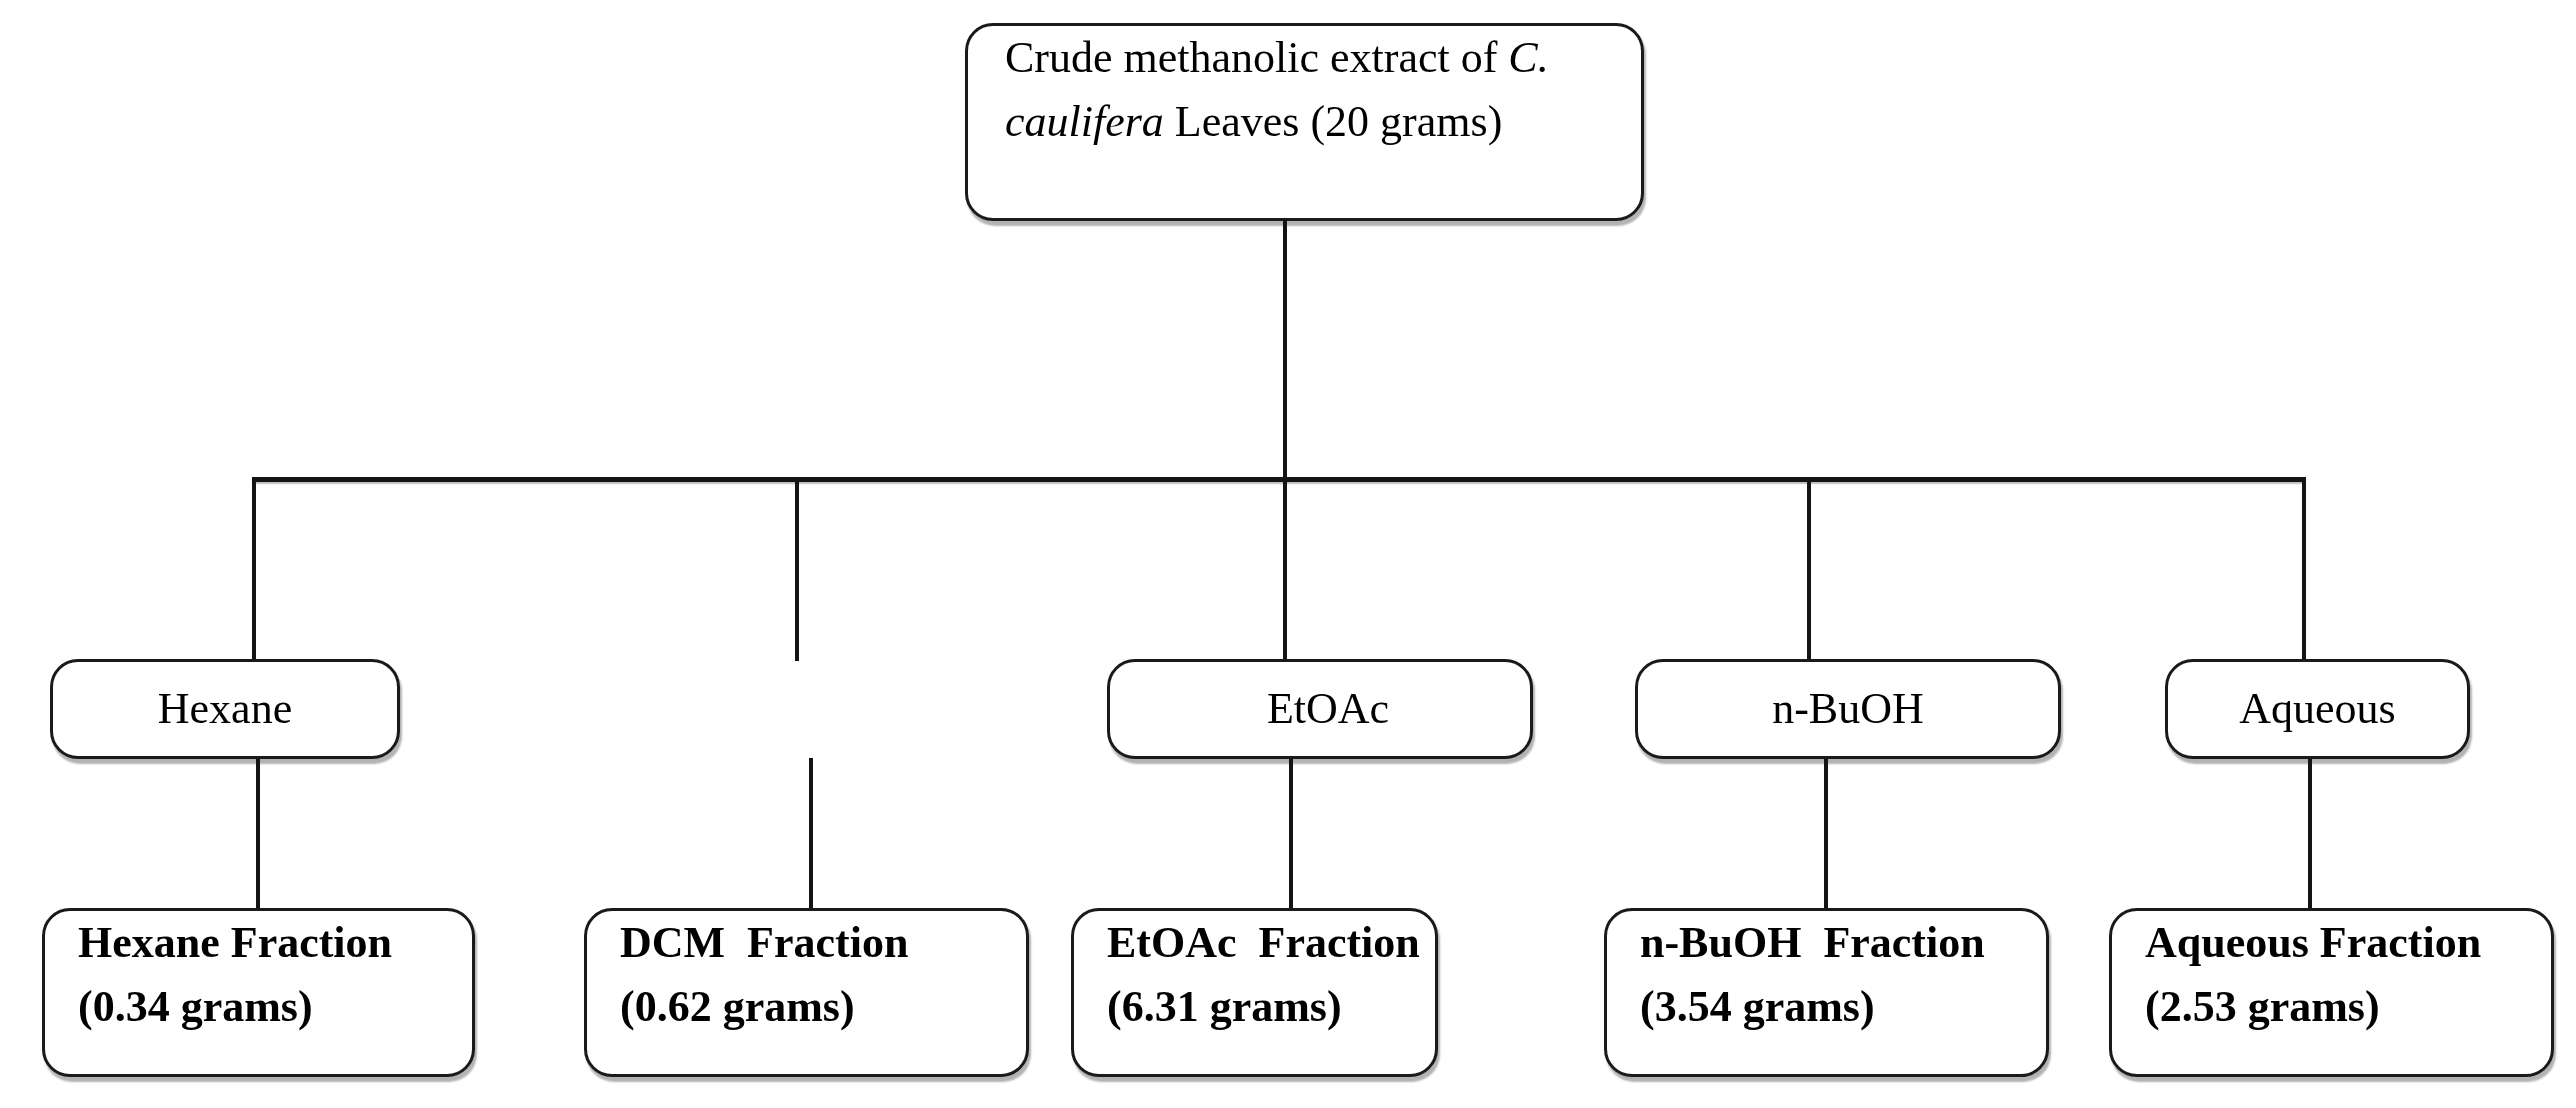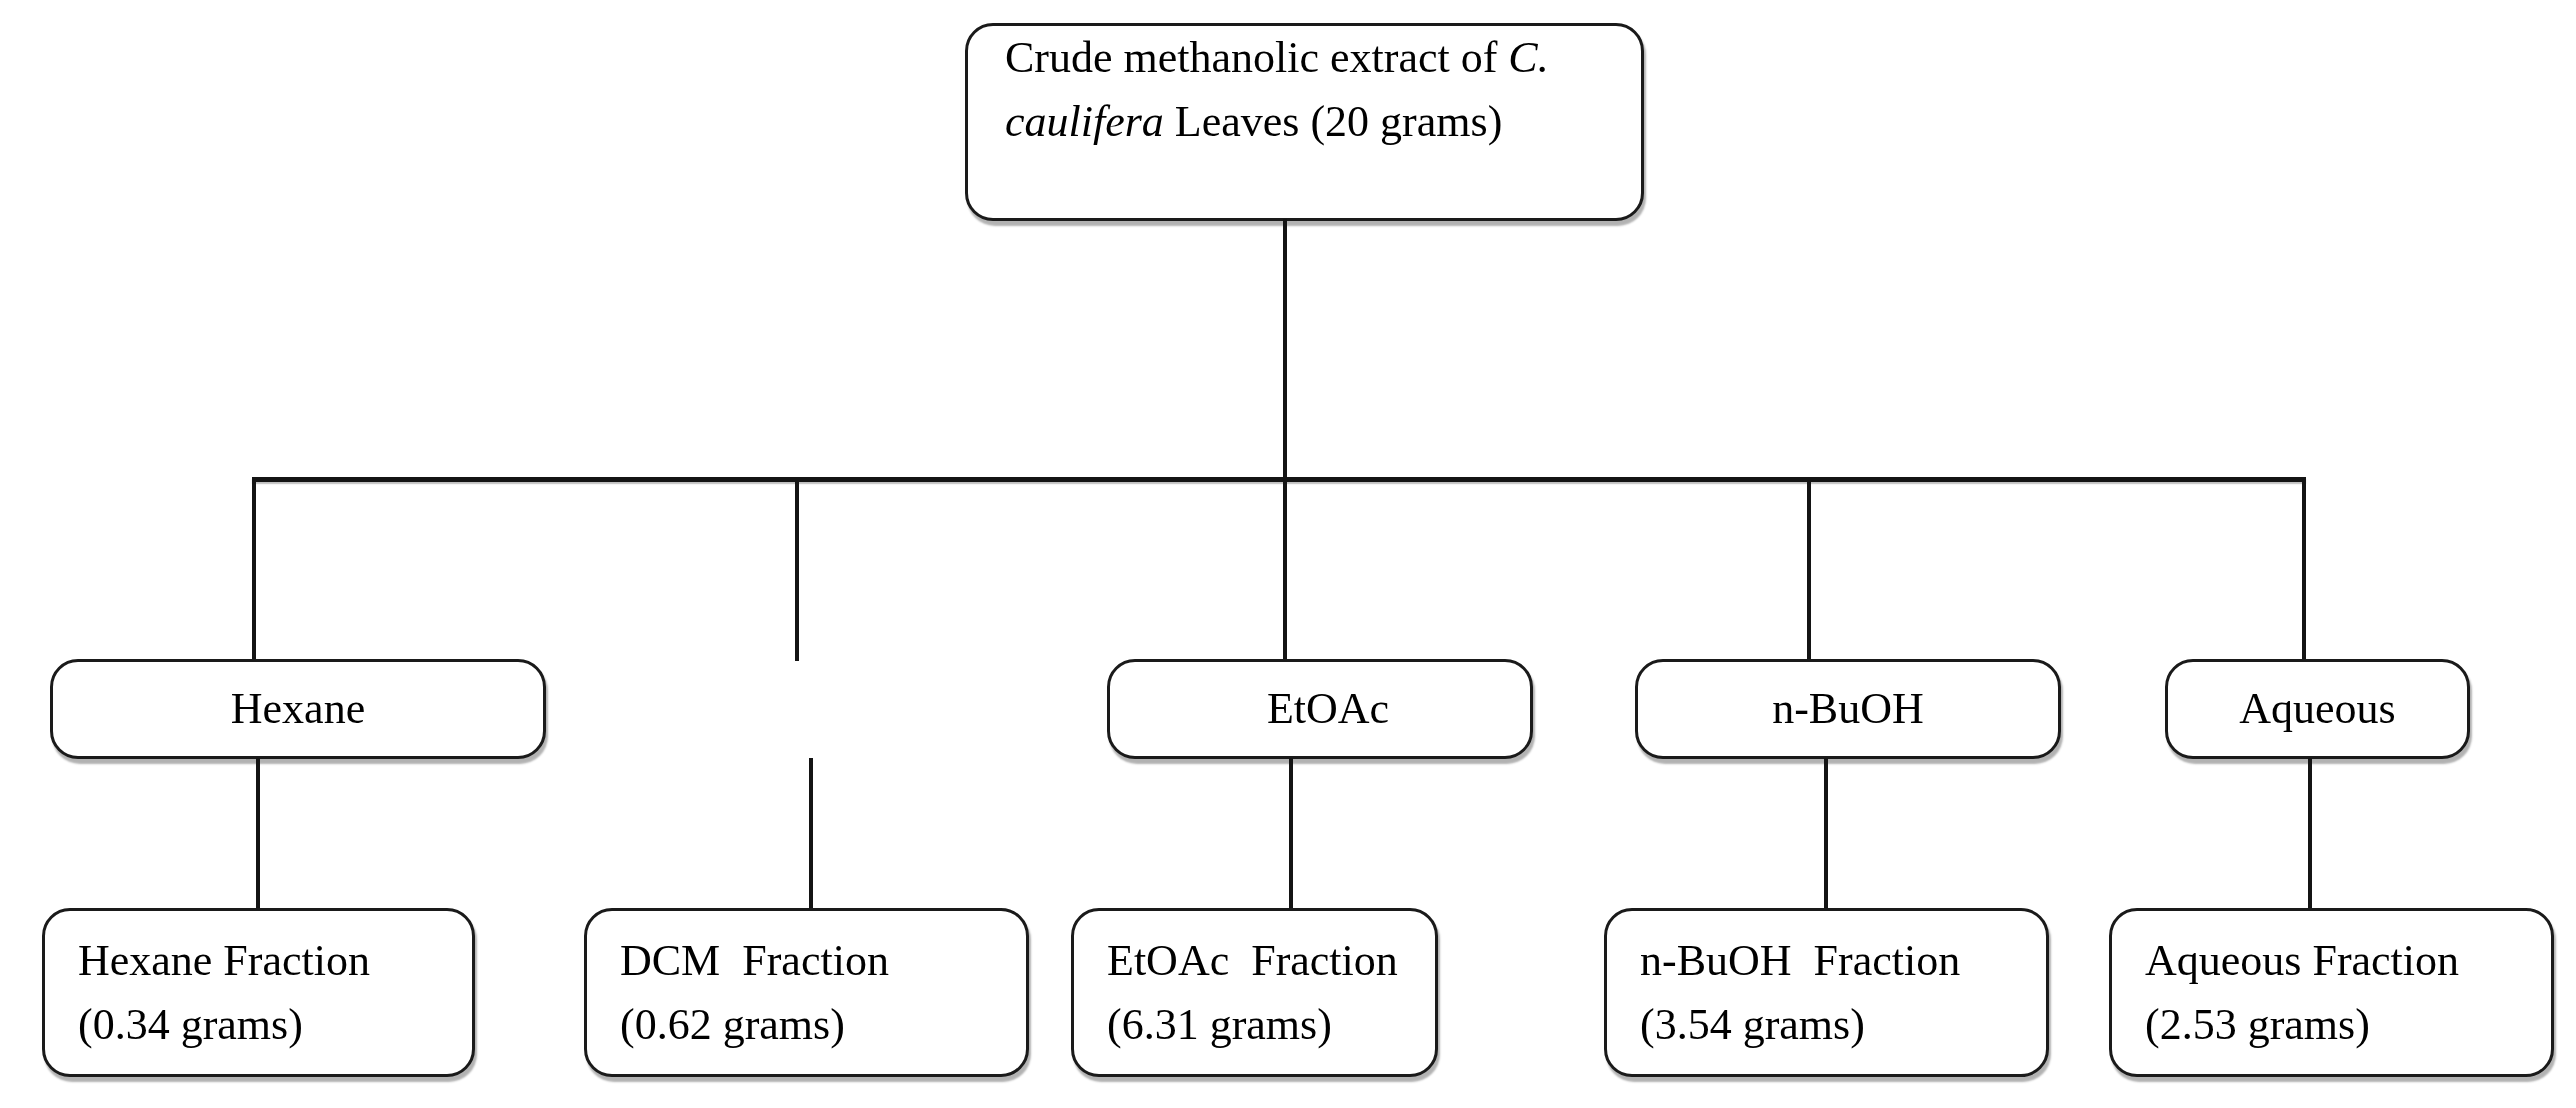--- a/index.html
+++ b/index.html
@@ -37,39 +37,39 @@
     white-space: pre-wrap;
   }
   .center-box {
     display: flex;
     align-items: center;
     justify-content: center;
     text-align: center;
   }
   .left-box {
     display: flex;
-    align-items: center;
     text-align: left;
+    font-weight: bold;
   }
 
   
   #box-root   { left: 965px; top: 22.6px;   width: 679px; height: 198px; padding-left: 37px; }
   
   #v-root     { left: 1283px; top: 219px;  height: 260px; }
   #h-bus      { left: 252px;  top: 477px;  width: 2054px; }
   .drop1      { top: 479px;   height: 182px; }
   #d1-0 { left: 252px;  } #d1-1 { left: 795px; } #d1-2 { left: 1283px; }
   #d1-3 { left: 1807px; } #d1-4 { left: 2302px; }
   .drop2      { top: 758px;  height: 152px; }
   #d2-0 { left: 256px;  } #d2-1 { left: 809px; } #d2-2 { left: 1289px; }
   #d2-3 { left: 1824px; } #d2-4 { left: 2308px; }
 
   
   .mid { top: 659px; height: 100px; }
-  #box-mid-0 { left: 50px;   width: 496px; }
+  #box-mid-0 { left: 50px;   width: 350px; }
   #box-mid-1 { left: 605px;  width: 425px; }
   #box-mid-2 { left: 1107px; width: 426px; padding-left: 16px; }
   #box-mid-3 { left: 1635px; width: 426px; }
   #box-mid-4 { left: 2165px; width: 305px; }
 
   
   .bot { top: 908px; height: 169px; padding-left: 33px; }
   #box-bot-0 { left: 42px;   width: 433px; }
   #box-bot-1 { left: 584px;  width: 445px; }
   #box-bot-2 { left: 1071px; width: 367px; }

